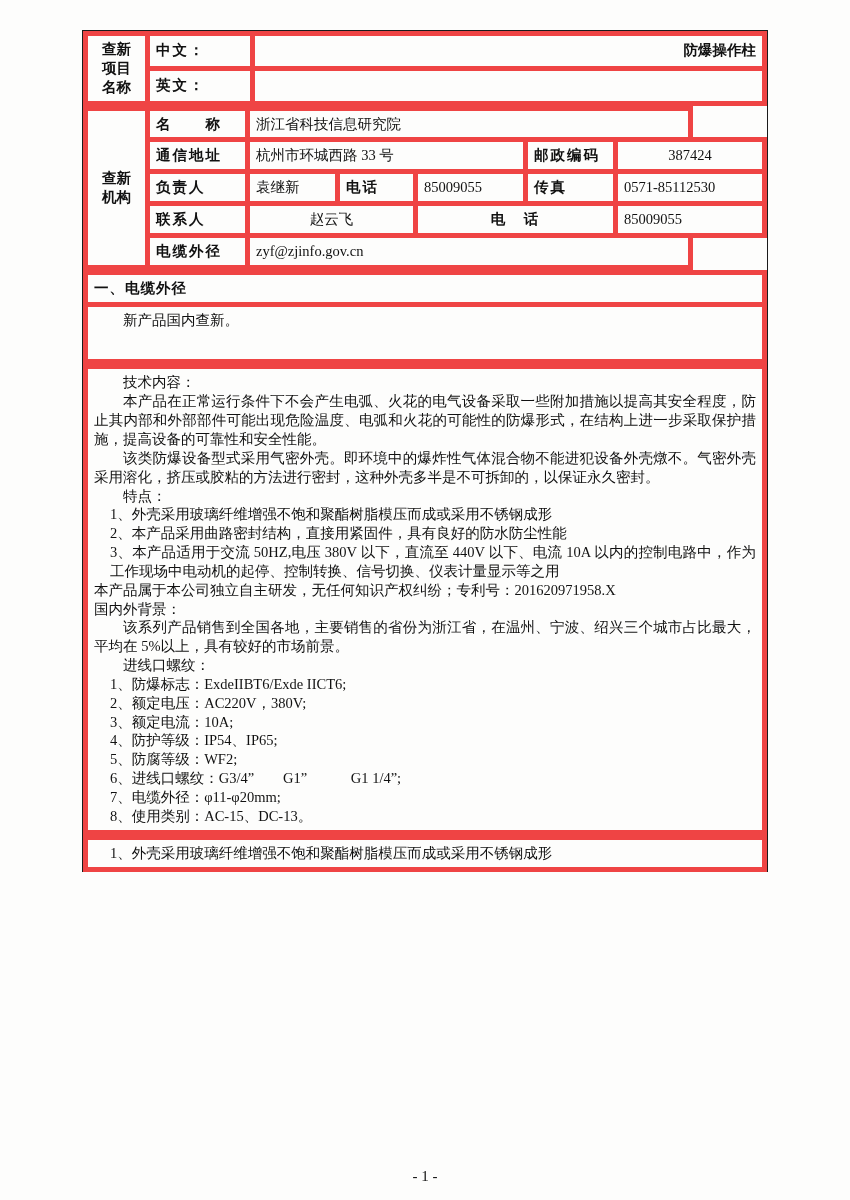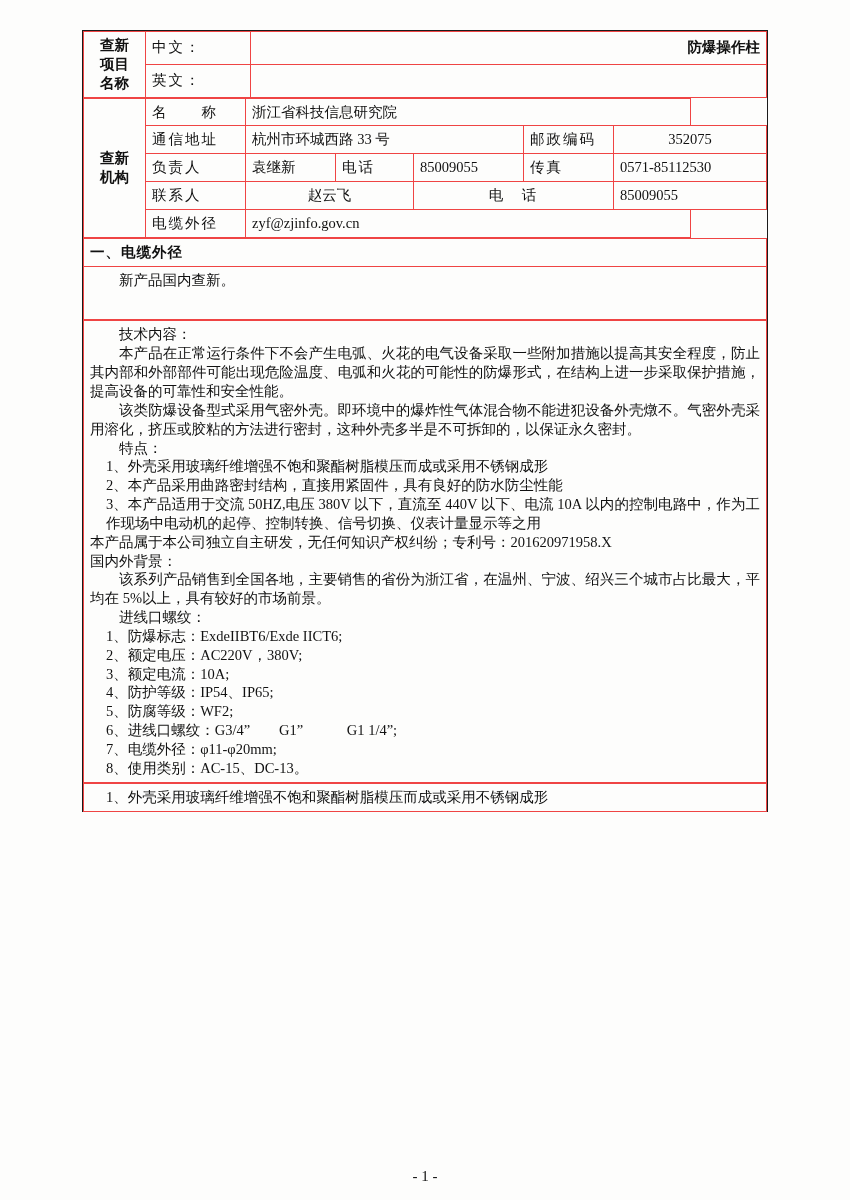--- a/index.html
+++ b/index.html
@@ -25,37 +25,37 @@
     width: 686px;
     border: 1.5px solid #1b1b1b;
     border-bottom: none;
   }
   table.grid {
     width: 100%;
     border-collapse: collapse;
     table-layout: fixed;
   }
   table.grid td {
-    border: 1px solid #ef4444;
+    border: 5px solid #ef4444;
     padding: 4px 6px;
     font-size: 14.5px;
     vertical-align: middle;
     line-height: 1.3;
   }
   .lbl-vert {
     width: 62px;
     text-align: center;
     font-weight: 700;
     font-size: 15px;
     line-height: 1.5;
   }
   .lbl-vert span { display: block; }
   .cellkey {
     width: 105px;
-    font-weight: 400;
+    font-weight: 700;
     font-size: 15px;
     letter-spacing: 2px;
   }
   .val { font-weight: 700; font-size: 15px; text-align: right; }
   .val-serif {
     font-family: "Liberation Serif", "DejaVu Serif", serif;
     font-size: 15.5px;
     font-weight: 400;
   }
   .h-row td {
@@ -135,21 +135,21 @@
             <span>查新</span>
             <span>机构</span>
           </td>
           <td class="cellkey">名　　称</td>
           <td class="val-serif" colspan="5">浙江省科技信息研究院</td>
         </tr>
         <tr>
           <td class="cellkey">通信地址</td>
           <td class="val-serif" colspan="3">杭州市环城西路 33 号</td>
           <td class="cellkey nowrapcell">邮政编码</td>
-          <td class="val-serif center" colspan="2">352075</td>
+          <td class="val-serif center" colspan="2">387424</td>
         </tr>
         <tr>
           <td class="cellkey">负责人</td>
           <td class="val-serif">袁继新</td>
           <td class="cellkey">电话</td>
           <td class="val-serif">85009055</td>
           <td class="cellkey">传真</td>
           <td class="val-serif" colspan="2">0571-85112530</td>
         </tr>
         <tr>

